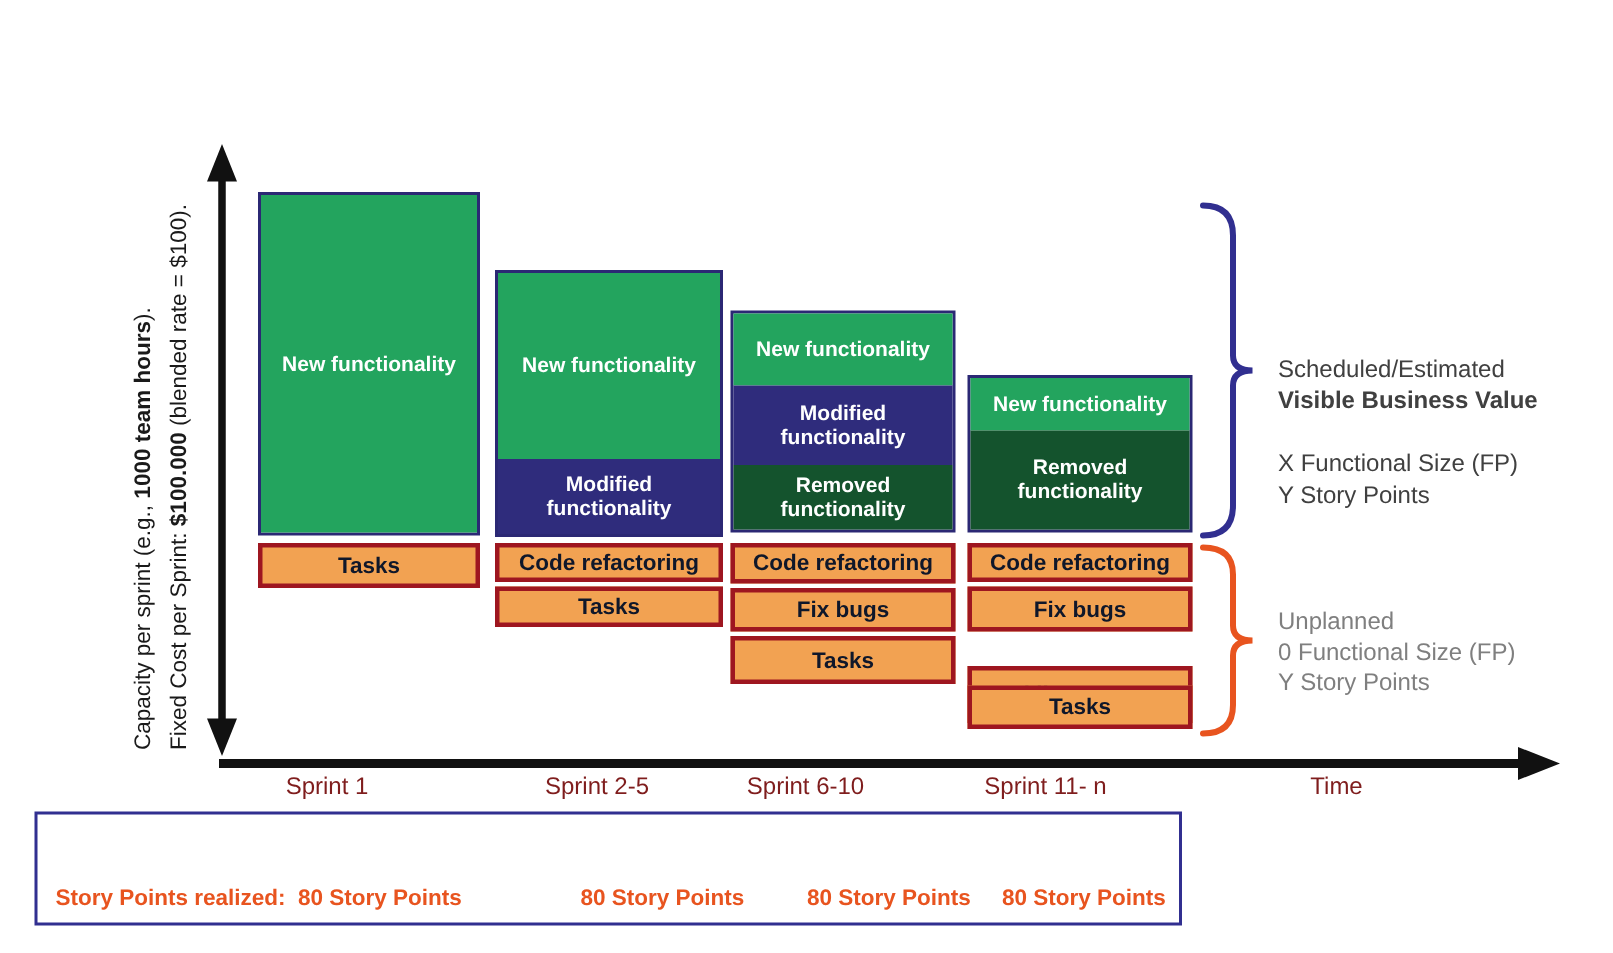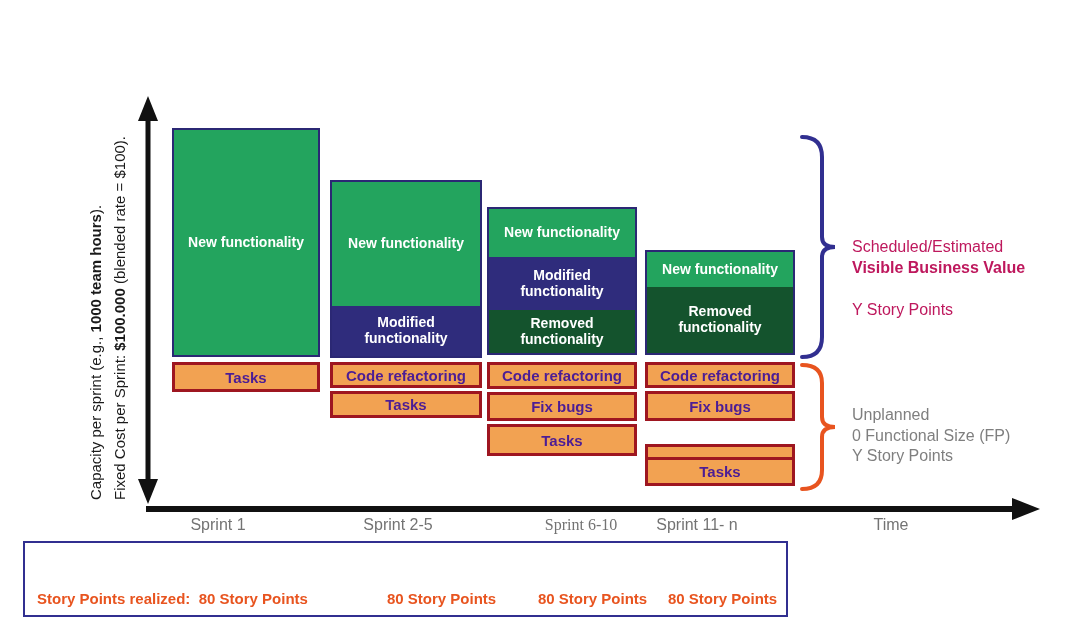--- a/index.html
+++ b/index.html
@@ -15,26 +15,26 @@
   
   .vstack{position:absolute;box-sizing:border-box;border:2px solid #2B2874;display:flex;flex-direction:column;}
   .seg{display:flex;align-items:center;justify-content:center;text-align:center;
        color:#ffffff;font-weight:bold;font-size:14px;line-height:1.12;padding:0 4px;}
   .seg-new{background:#23A45E;}
   .seg-mod{background:#2F2C7C;}
   .seg-rem{background:#14532d;}
   
   .tbox{position:absolute;box-sizing:border-box;background:#F2A252;border:3px solid #9E1620;
         display:flex;align-items:center;justify-content:center;
-        color:#4c1d95;font-weight:bold;font-size:15px;line-height:1;}
+        color:#0f172a;font-weight:bold;font-size:15px;line-height:1;}
   
-  .sprint-label{position:absolute;top:516px;width:130px;text-align:center;font-size:16px;color:#737373;}
+  .sprint-label{position:absolute;top:516px;width:130px;text-align:center;font-size:16px;color:#7f1d1d;}
   
   .note{position:absolute;font-size:16px;line-height:21px;}
-  #note-scheduled{left:852px;top:236px;color:#be185d;}
+  #note-scheduled{left:852px;top:236px;color:#404040;}
   #note-unplanned{left:852px;top:405px;color:#7F7F7F;line-height:20.5px;}
   .note .b{font-weight:bold;}
   
   #summary-box{position:absolute;left:23px;top:541px;width:765px;height:76px;
                box-sizing:border-box;border:2px solid #312F90;}
   .sum-col{position:absolute;top:549px;font-size:15px;font-weight:bold;line-height:20px;white-space:pre;}
   .sp-line{color:#E8541F;}
   svg{position:absolute;left:0;top:0;}
 </style>
 </head>
@@ -128,32 +128,33 @@
       <span>3rd line support</span>
     </div>
   <div class="tbox" style="left:645px;top:457px;width:150px;height:29px;">
       <span>Tasks</span>
     </div>
 
   <div class="note" id="note-scheduled">
     <div>Scheduled/Estimated</div>
     <div class="b">Visible Business Value</div>
     <div>&nbsp;</div>
+    <div>X Functional Size (FP)</div>
     <div>Y Story Points</div>
   </div>
 
   <div class="note" id="note-unplanned">
     <div>Unplanned</div>
     <div>0 Functional Size (FP)</div>
     <div>Y Story Points</div>
   </div>
 
   <div class="sprint-label" style="left:153px;">Sprint 1</div>
   <div class="sprint-label" style="left:333px;">Sprint 2-5</div>
-  <div class="sprint-label" style="left:516px;font-family:Liberation Serif, serif;">Sprint 6-10</div>
+  <div class="sprint-label" style="left:472px;">Sprint 6-10</div>
   <div class="sprint-label" style="left:632px;">Sprint 11- n</div>
   <div class="sprint-label" style="left:826px;">Time</div>
 
   <div id="summary-box"></div>
 
   <div class="sum-col" style="left:37px;">
     <div class="sp-line">Story Points realized:  80 Story Points</div>
     
   </div>
 

